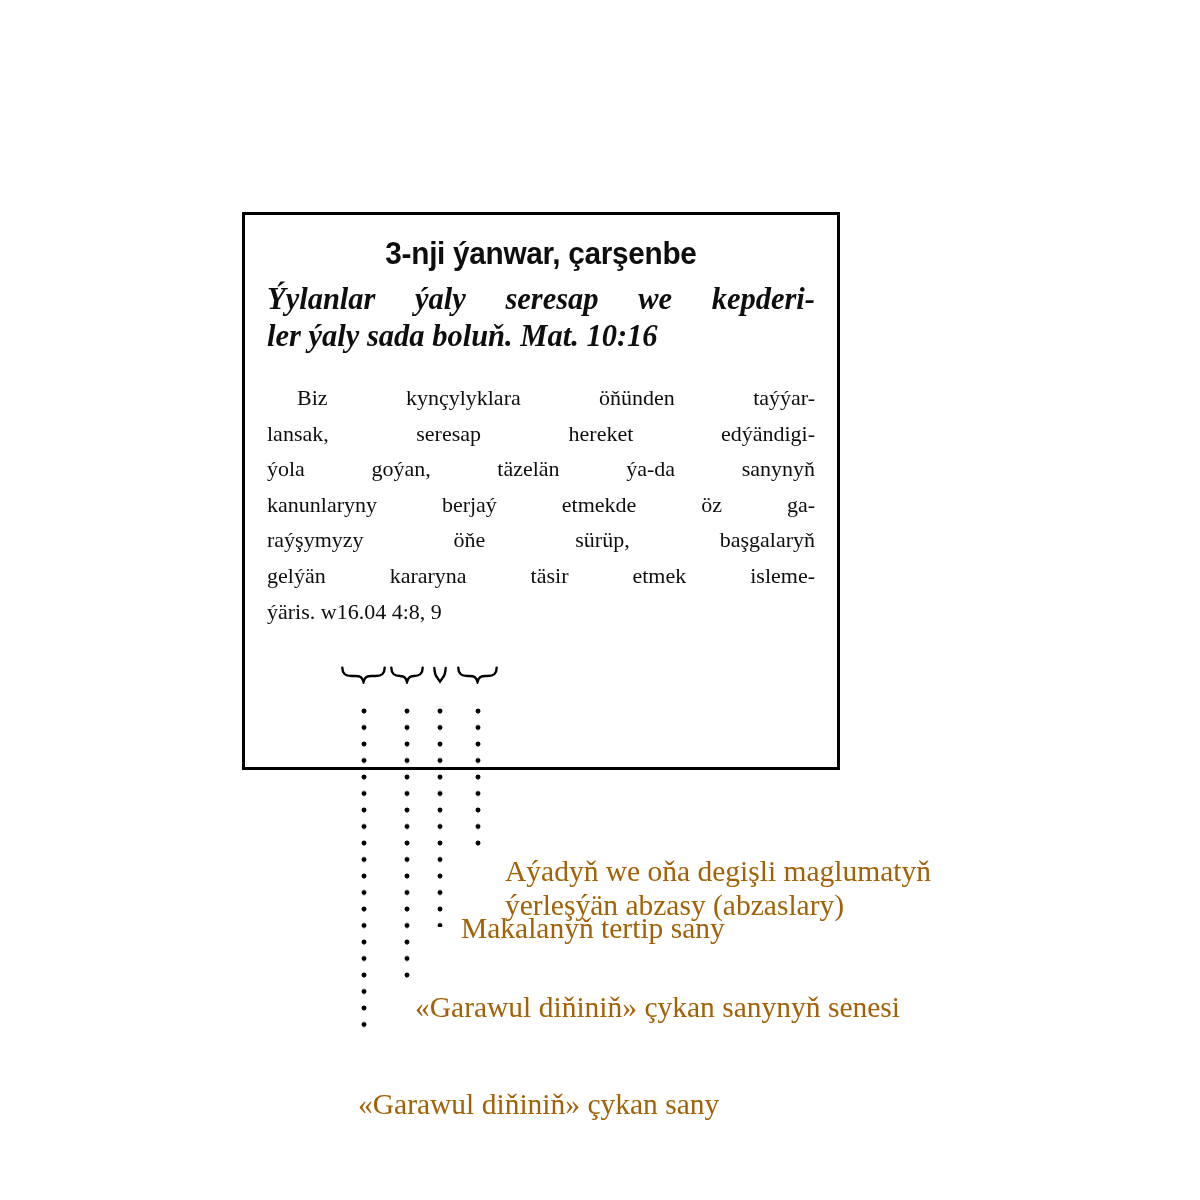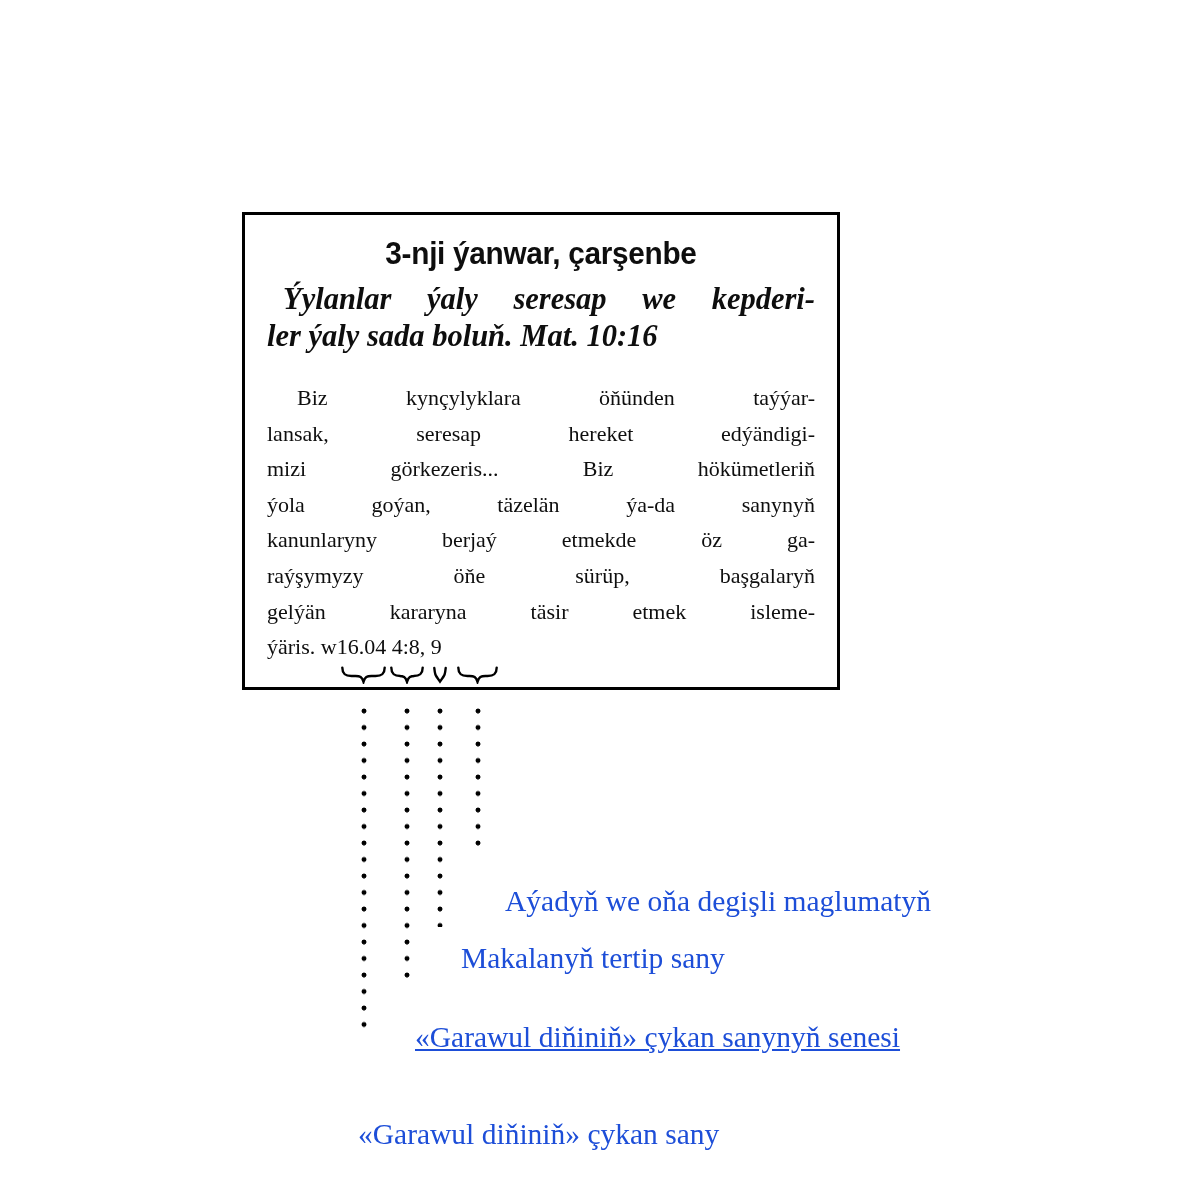--- a/index.html
+++ b/index.html
@@ -2,68 +2,67 @@
 <html><head>
 <meta charset="utf-8">
 <style>
   html,body{margin:0;padding:0;background:#ffffff;}
   .canvas{
     position:relative;width:1200px;height:1200px;background:#ffffff;
     font-family:"Liberation Serif","DejaVu Serif",serif;color:#0e0e0e;overflow:hidden;
   }
   
   .card{
-    position:absolute;left:242px;top:212px;width:598px;height:478px;
+    position:absolute;left:242px;top:212px;width:598px;height:558px;
     border:3px solid #000;box-sizing:border-box;background:#ffffff;
   }
   .card-inner{padding:0 22px;}
   .date-title{
     margin-top:21px;
     font-family:"Liberation Sans","DejaVu Sans",sans-serif;
     font-weight:bold;font-size:31px;line-height:35px;text-align:center;
     transform:scaleX(0.96);transform-origin:center;
     letter-spacing:-0.3px;
   }
   .scripture{margin-top:10px;font-weight:bold;font-style:italic;font-size:30.5px;line-height:37px;}
-  .scripture-l1{text-align:justify;text-align-last:justify;margin-left:16px;}
+  .scripture-l1{text-align:justify;text-align-last:justify;}
   .scripture-l2{text-align:left;}
   .body-text{margin-top:25px;font-size:22px;line-height:35.6px;}
   .bline{text-align:justify;text-align-last:justify;}
   .bline.first{text-indent:30px;}
   .citation-line{text-align:left;white-space:nowrap;}
   .seg-italic{}
   
   .overlay{position:absolute;left:0;top:0;width:1200px;height:1200px;pointer-events:none;}
   .brace{position:absolute;height:18px;}
   .leader{
     position:absolute;width:6px;
     background-image:radial-gradient(circle at 3px 3px,#000 2.1px,rgba(0,0,0,0) 2.8px);
     background-size:6px 16.5px;background-repeat:repeat-y;
   }
   .callout-label{
-    position:absolute;font-size:29.5px;line-height:33.5px;white-space:nowrap;color:#1d4ed8;margin-top:30px;
+    position:absolute;font-size:29.5px;line-height:33.5px;white-space:nowrap;color:#a16207;
   }
 </style>
 </head>
 <body>
 
 <div class="canvas">
 
   <div class="card">
     <div class="card-inner">
       <div class="date-title">3-nji ýanwar, çarşenbe</div>
       <div class="scripture">
         <div class="scripture-l1">Ýylanlar ýaly seresap we kepderi-</div>
         <div class="scripture-l2">ler ýaly sada boluň. Mat. 10:16</div>
       </div>
       <div class="body-text">
 
         <div class="bline first">Biz kynçylyklara öňünden taýýar-</div>
           <div class="bline">lansak, seresap hereket edýändigi-</div>
-          <div class="bline">mizi görkezeris... Biz hökümetleriň</div>
           <div class="bline">ýola goýan, täzelän ýa-da sanynyň</div>
           <div class="bline">kanunlaryny berjaý etmekde öz ga-</div>
           <div class="bline">raýşymyzy öňe sürüp, başgalaryň</div>
           <div class="bline">gelýän kararyna täsir etmek isleme-</div>
           <div class="citation-line" id="citation-line"><span>ýäris. </span><span class="seg-italic">w16</span><span class="seg-italic">.04</span><span> </span><span>4</span><span>:</span><span>8, 9</span></div>
       </div>
     </div>
   </div>
 
   <div class="overlay" id="overlay">
@@ -71,32 +70,33 @@
           <path d="M1.3,1.6 C1.3,8.4 4.8,10 10.5,10 L14.5,10 C19.1,10 21,11 22.5,15.8 C24,11 25.9,10 30.5,10 L34.5,10 C40.2,10 43.7,8.4 43.7,1.6" fill="none" stroke="#000" stroke-width="2.4" stroke-linecap="round"></path>
         </svg></div>
       <div class="leader" style="left: 361px; top: 708px; height: 326px;"></div>
       <div class="callout-label" style="left: 358px; top: 1088px;">
         <div>«Garawul diňiniň» çykan sany</div>
       </div>
       <div class="brace" style="left: 390px; top: 666px;"><svg width="34" height="18" viewBox="0 0 34 18" xmlns="http://www.w3.org/2000/svg">
           <path d="M1.3,1.6 C1.3,8.4 4.8,10 10.5,10 L9,10 C13.6,10 15.5,11 17,15.8 C18.5,11 20.4,10 25,10 L23.5,10 C29.2,10 32.7,8.4 32.7,1.6" fill="none" stroke="#000" stroke-width="2.4" stroke-linecap="round"></path>
         </svg></div>
       <div class="leader" style="left: 404px; top: 708px; height: 272px;"></div>
-      <div class="callout-label" style="left: 415px; top: 991px; text-decoration: underline;">
+      <div class="callout-label" style="left: 415px; top: 991px;">
         <div>«Garawul diňiniň» çykan sanynyň senesi</div>
       </div>
       <div class="brace" style="left: 433px; top: 666px;"><svg width="14" height="18" viewBox="0 0 14 18" xmlns="http://www.w3.org/2000/svg">
           <path d="M1.3,2 C2,9 2,8.6 7,15.6 C12,8.6 12,9 12.7,2" fill="none" stroke="#000" stroke-width="2.4" stroke-linecap="round"></path>
         </svg></div>
       <div class="leader" style="left: 437px; top: 708px; height: 219px;"></div>
       <div class="callout-label" style="left: 461px; top: 912px;">
         <div>Makalanyň tertip sany</div>
       </div>
       <div class="brace" style="left: 457px; top: 666px;"><svg width="41" height="18" viewBox="0 0 41 18" xmlns="http://www.w3.org/2000/svg">
           <path d="M1.3,1.6 C1.3,8.4 4.8,10 10.5,10 L12.5,10 C17.1,10 19,11 20.5,15.8 C22,11 23.9,10 28.5,10 L30.5,10 C36.2,10 39.7,8.4 39.7,1.6" fill="none" stroke="#000" stroke-width="2.4" stroke-linecap="round"></path>
         </svg></div>
       <div class="leader" style="left: 475px; top: 708px; height: 140px;"></div>
       <div class="callout-label" style="left: 505px; top: 855px;">
         <div>Aýadyň we oňa degişli maglumatyň</div>
+        <div>ýerleşýän abzasy (abzaslary)</div>
       </div>
     </div>
 
 </div>
 
 </body></html>

